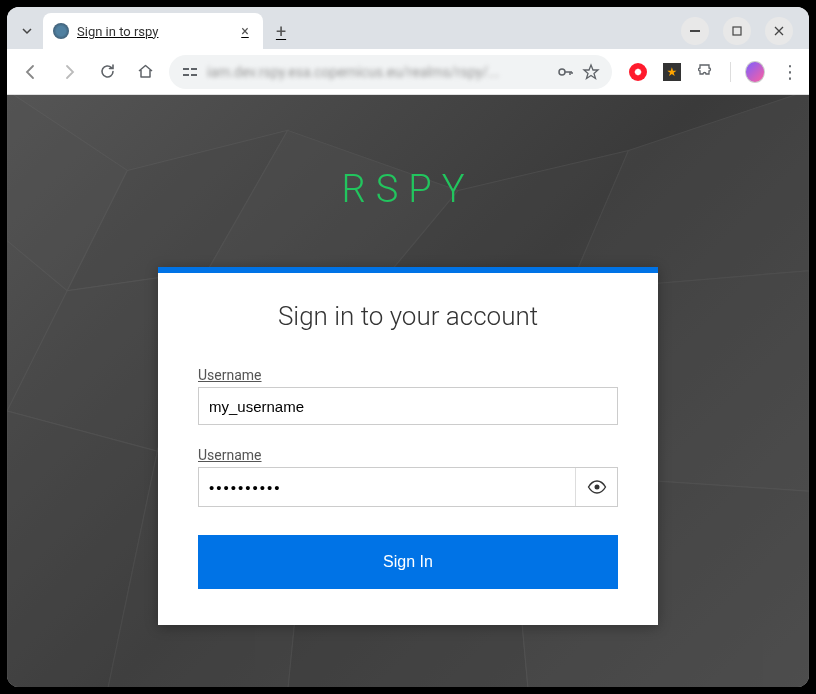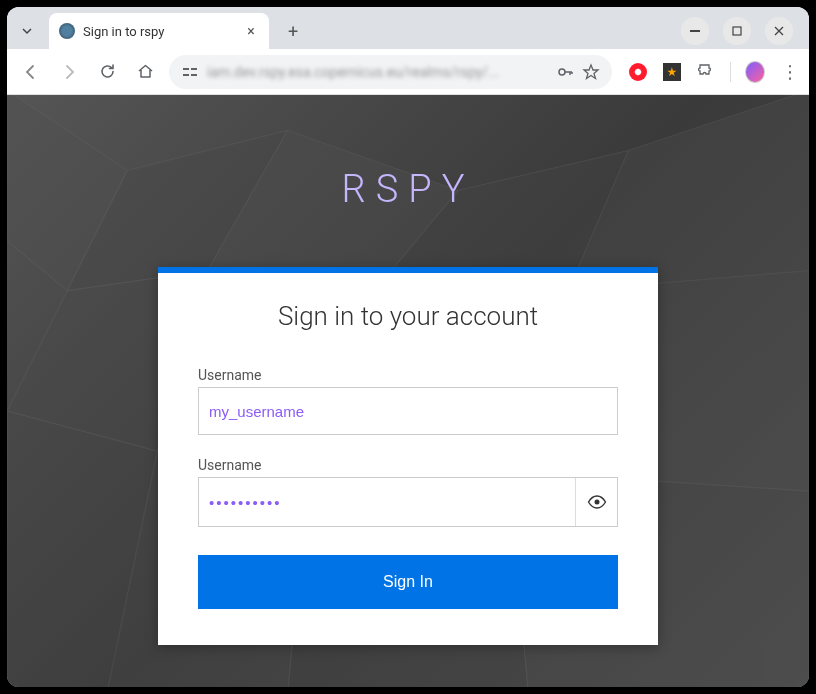--- a/index.html
+++ b/index.html
@@ -19,21 +19,21 @@
       margin: 7px;
       display: flex;
       flex-direction: column;
     }
     .tab-bar {
       background: #dde1e6;
       height: 42px;
       display: flex;
       align-items: center;
       padding: 6px 8px 0 8px;
-      gap: 6px;
+      text-decoration: underline;
     }
     .tab-dropdown {
       width: 24px;
       height: 24px;
       display: flex;
       align-items: center;
       justify-content: center;
       border-radius: 50%;
       margin-right: 4px;
     }
@@ -169,21 +169,21 @@
       inset: 0;
       background:
         linear-gradient(135deg, #555 0%, #3a3a3a 50%, #4f4f4f 100%);
     }
     .poly-bg svg { width:100%; height:100%; opacity:0.35; }
     .brand {
       position: absolute;
       top: 72px;
       left: 0; right: 0;
       text-align: center;
-      color: #c4b5fd;
+      color: #22c55e;
       font-size: 38px;
       font-weight: 300;
       letter-spacing: 10px;
     }
     .card {
       position: absolute;
       top: 172px;
       left: 50%;
       transform: translateX(-50%);
       width: 500px;
@@ -198,28 +198,29 @@
       font-weight: 300;
       color: #333;
       margin-bottom: 36px;
     }
     .field-group { margin-bottom: 22px; }
     .field-label {
       font-size: 14px;
       color: #555;
       margin-bottom: 4px;
       display: block;
+      text-decoration: underline;
     }
     .field-input {
       width: 100%;
-      height: 48px;
+      height: 38px;
       border: 1px solid #ccc;
       padding: 4px 10px;
       font-size: 15px;
-      color: #8b5cf6;
+      color: #000000;
       background: #fff;
     }
     .password-wrapper {
       display: flex;
       border: 1px solid #ccc;
     }
     .password-wrapper .field-input {
       border: none;
       flex: 1;
       letter-spacing: 2px;

